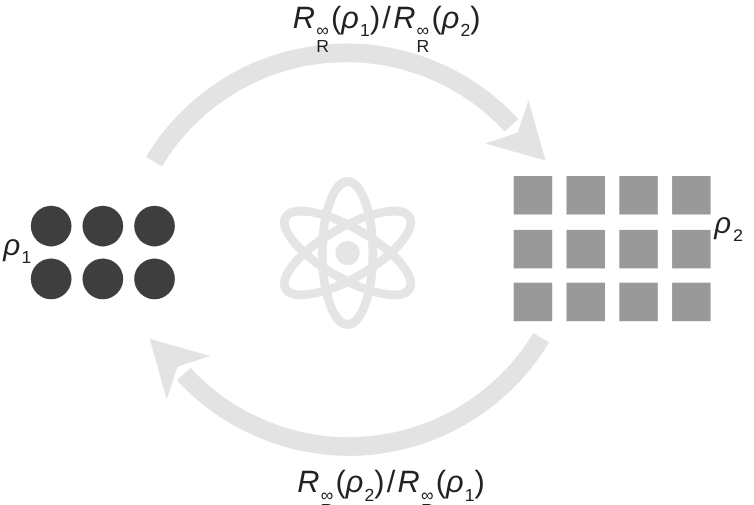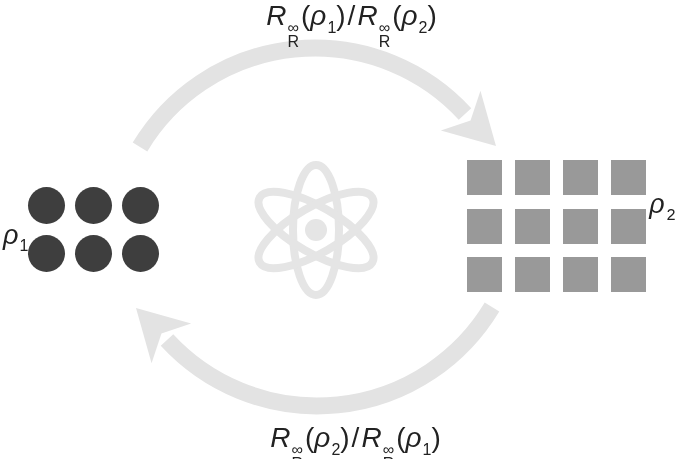--- a/index.html
+++ b/index.html
@@ -59,21 +59,21 @@
 
   
   .state-label {
     position: absolute;
     font-size: 27px;
     font-style: italic;
     color: var(--text);
     white-space: nowrap;
   }
   .state-label .fidx { font-size: 16px; vertical-align: -7px; }
-  .label-left { left: 3px; top: 208px; margin-top: 12px; }
+  .label-left { left: 3px; top: 208px; }
   .label-right { left: 649px; top: 191px; font-family: Liberation Mono, monospace; }
 
   
   .particles {
     position: absolute;
     display: grid;
   }
   .particles-left  { --cell: 37px; left: 28px;  top: 187px; gap: 11px 10px; }
   .particles-right { --cell: 35px; left: 467px; top: 160px; gap: 13.5px 13px; }
   .cell { display: block; }

